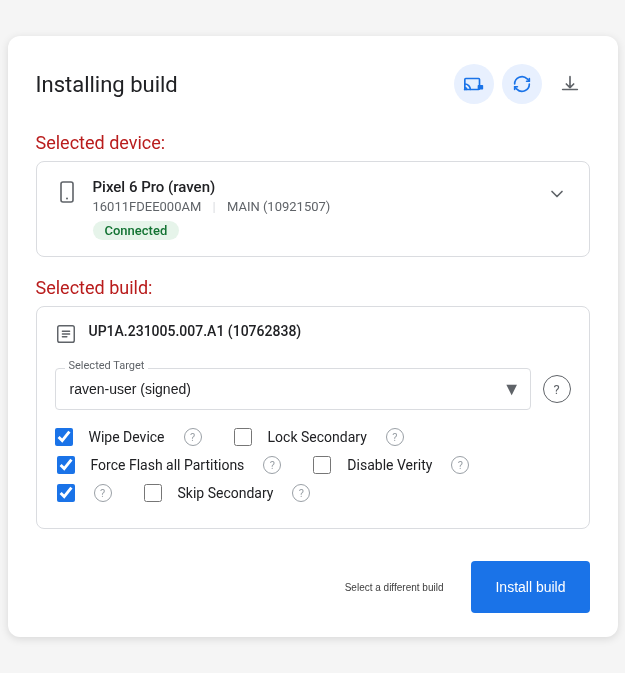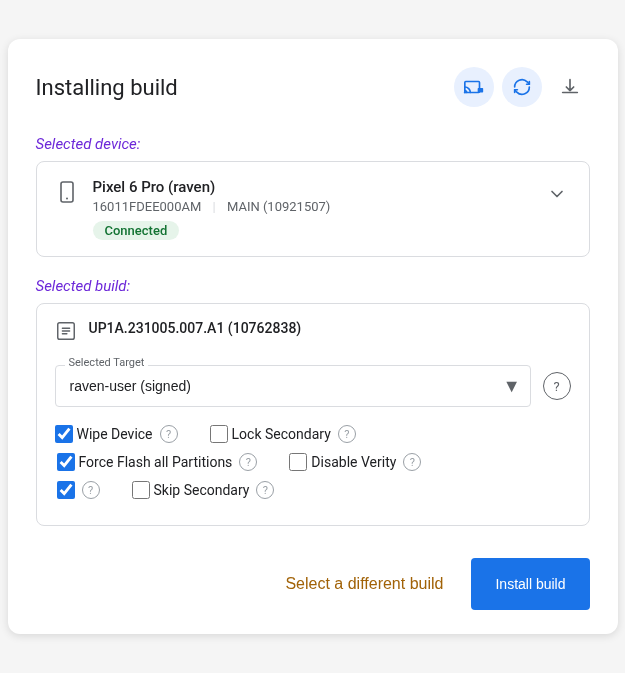--- a/index.html
+++ b/index.html
@@ -45,24 +45,23 @@
       display: flex;
       align-items: center;
       justify-content: center;
       color: #5f6368;
     }
     .icon-btn.active {
       background: #e8f0fe;
       color: #1a73e8;
     }
     .section-label {
-      font-size: 15px;
-      color: #6d28d9;
+      font-size: 18px;
+      color: #b91c1c;
       margin-bottom: 8px;
-      font-style: italic;
     }
     .device-card, .build-card {
       border: 1px solid #dadce0;
       border-radius: 8px;
       padding: 16px 18px;
       margin-bottom: 20px;
     }
     .device-row {
       display: flex;
       align-items: flex-start;
@@ -181,21 +180,21 @@
     }
     .options-row {
       display: flex;
       align-items: center;
       gap: 32px;
       margin-bottom: 10px;
     }
     .checkbox-item {
       display: flex;
       align-items: center;
-      gap: 4px;
+      gap: 16px;
       font-size: 14px;
       color: #202124;
     }
     .checkbox-item input[type="checkbox"] {
       width: 18px;
       height: 18px;
       accent-color: #1a73e8;
       cursor: pointer;
     }
     .help-icon-sm {
@@ -231,22 +230,22 @@
       display: flex;
       align-items: center;
       justify-content: flex-end;
       gap: 12px;
       margin-top: 8px;
       padding-top: 12px;
     }
     .btn-secondary {
       background: none;
       border: none;
-      color: #a16207;
-      font-size: 16px;
+      color: #404040;
+      font-size: 10px;
       font-weight: 500;
       cursor: pointer;
       padding: 10px 16px;
       border-radius: 4px;
       text-align: right;
     }
     .btn-primary {
       background: #1a73e8;
       color: #fff;
       border: none;

